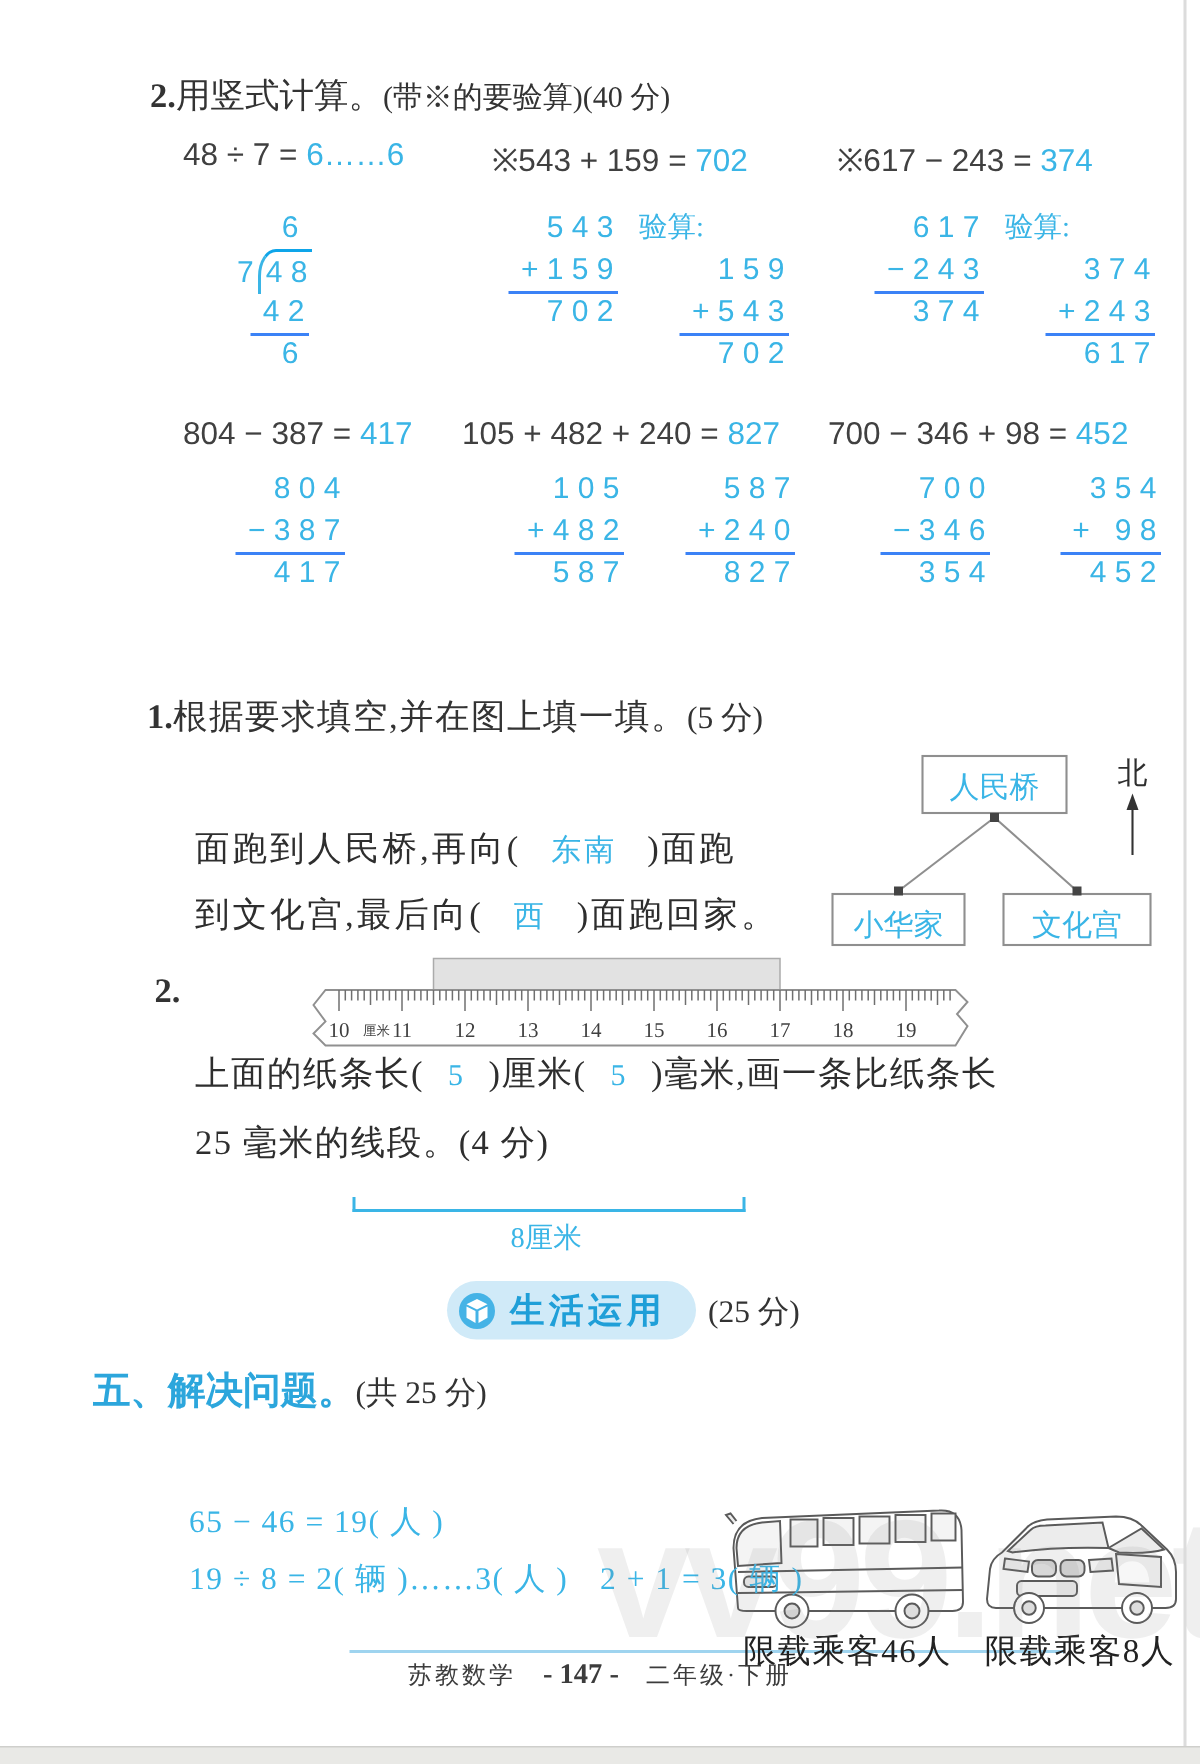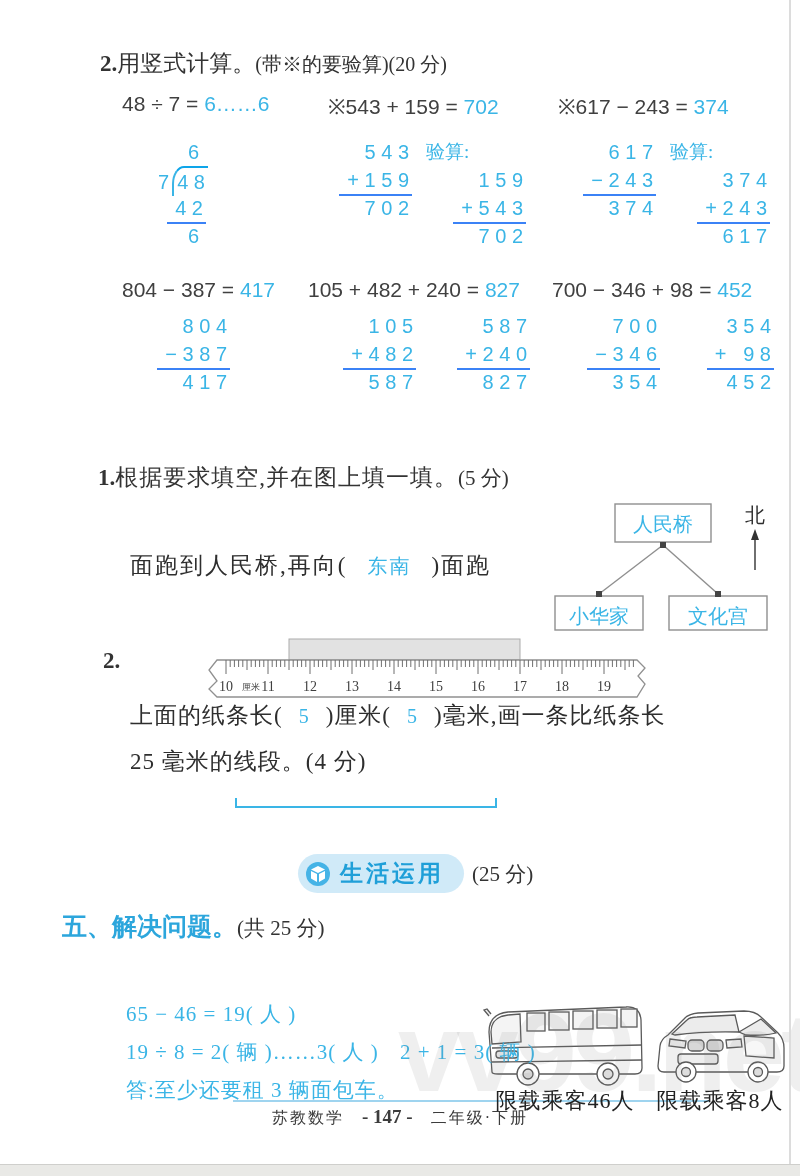--- a/index.html
+++ b/index.html
@@ -44,21 +44,21 @@
   .edge-bottom{position:absolute;left:0;top:1164px;width:800px;height:12px;background:#e9e9e6;
                border-top:1px solid #cfcfcc;}
   svg text{font-family:"Liberation Serif",serif;}
 </style>
 </head>
 <body>
 
 <div id="page">
 
   <div class="t" style="left:100px;top:48px;">
-    <span class="serif bold" style="font-size:23px;">2.</span><span class="serif" style="font-size:23px;">用竖式计算。</span><span class="serif" style="font-size:20px;">(带※的要验算)(20 分)</span>
+    <span class="serif bold" style="font-size:23px;">2.</span><span class="serif" style="font-size:23px;">用竖式计算。</span><span class="serif" style="font-size:20px;">(带※的要验算)(40 分)</span>
   </div>
 
   <div class="t eq" style="left:122px;top:92px;">
     <span>48 ÷ 7 = </span><span class="a">6……6</span>
   </div>
   <div class="t eq" style="left:328px;top:92px;">
     <span>※543 + 159 = </span><span class="a">702</span>
   </div>
   <div class="t eq" style="left:558px;top:92px;">
     <span>※617 − 243 = </span><span class="a">374</span>
@@ -143,20 +143,23 @@
     </div>
   </div>
 
 
   <div class="t" style="left:98px;top:462px;">
     <span class="serif bold" style="font-size:23px;">1.</span><span class="serif" style="font-size:23px;letter-spacing:1px;">根据要求填空,并在图上填一填。</span><span class="serif" style="font-size:21px;">(5 分)</span>
   </div>
 
   <div class="t para" style="left:130px;top:550px;">
     <span>面跑到人民桥,再向(</span><span class="blank">东南</span><span>)面跑</span>
+  </div>
+  <div class="t para" style="left:130px;top:594px;">
+    <span>到文化宫,最后向(</span><span class="blank">西</span><span>)面跑回家。</span>
   </div>
 
   <svg class="t" style="left:553px;top:498px;" width="238" height="142" viewBox="0 0 238 142">
     <g stroke="#8f8f8f" fill="#ffffff" stroke-width="1.4">
       <rect x="62" y="6" width="96" height="38"></rect>
       <line x1="110" y1="47" x2="46" y2="96"></line>
       <line x1="110" y1="47" x2="165" y2="96"></line>
       <rect x="2" y="98" width="88" height="34"></rect>
       <rect x="116" y="98" width="98" height="34"></rect>
     </g>
@@ -294,20 +297,21 @@
         <text x="46" y="54" font-size="9" fill="#3f3f3f">厘米</text>
       </g>
   </svg>
 
   <div class="t para" style="left:130px;top:700px;letter-spacing:1px;">
     <span>上面的纸条长(</span><span class="blank" style="padding:0 16px;">5</span><span>)厘米(</span><span class="blank" style="padding:0 16px;">5</span><span>)毫米,画一条比纸条长</span>
   </div>
   <div class="t para" style="left:130px;top:746px;letter-spacing:1px;">25 毫米的线段。(4 分)</div>
 
   <div class="seg" style="left:235px;top:798px;width:258px;"></div>
+  <div class="t serif blue" style="left:235px;top:812px;width:258px;text-align:center;font-size:19px;">8厘米</div>
 
   <div class="badge" style="left:298px;top:854px;">
     <svg width="26" height="26" viewBox="0 0 26 26">
       <circle cx="13" cy="13" r="12" fill="#45b3e6"></circle>
       <polygon points="13,5 20,8.5 13,12 6,8.5" fill="#ffffff"></polygon>
       <polygon points="6,10 12,13 12,21 6,17.5" fill="#ffffff"></polygon>
       <polygon points="20,10 14,13 14,21 20,17.5" fill="#ffffff"></polygon>
     </svg>
     <span class="label">生活运用</span>
   </div>
@@ -351,21 +355,20 @@
       <circle cx="38" cy="70" r="10" fill="#ffffff"></circle>
       <circle cx="38" cy="70" r="4.5" fill="#dddddd"></circle>
       <circle cx="110" cy="70" r="10" fill="#ffffff"></circle>
       <circle cx="110" cy="70" r="4.5" fill="#dddddd"></circle>
     </g>
   </svg>
 
   <div class="t ansline serif" style="left:126px;top:1000px;">65 − 46 = 19( 人 )</div>
   <div class="t ansline serif" style="left:126px;top:1038px;">19 ÷ 8 = 2( 辆 )……3( 人 )</div>
   <div class="t ansline serif" style="left:400px;top:1038px;">2 + 1 = 3( 辆 )</div>
-  <div class="t ansline serif" style="left:126px;top:1076px;">答:至少还要租 3 辆面包车。</div>
   <div class="t" style="left:233px;top:1100px;width:477px;border-top:2px solid #9fd4ef;"></div>
 
   <div class="t caption" style="left:482px;top:1086px;width:166px;text-align:center;">限载乘客46人</div>
   <div class="t caption" style="left:646px;top:1086px;width:148px;text-align:center;">限载乘客8人</div>
 
   <div class="watermark" style="left:398px;top:988px;">vv99.net</div>
 
   <div class="footer serif">
     <span class="brand">苏教数学</span>
     <span class="pageno">- 147 -</span>

